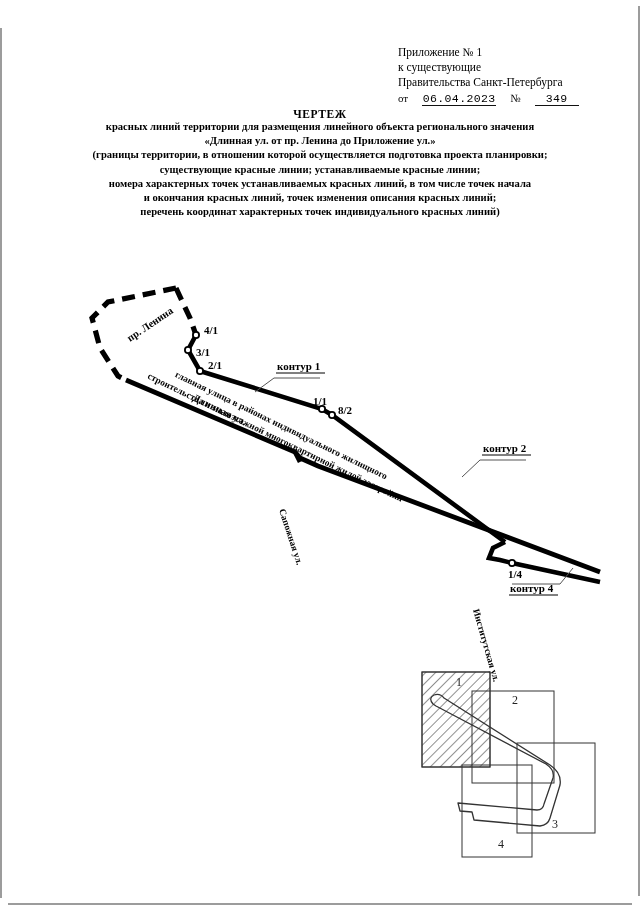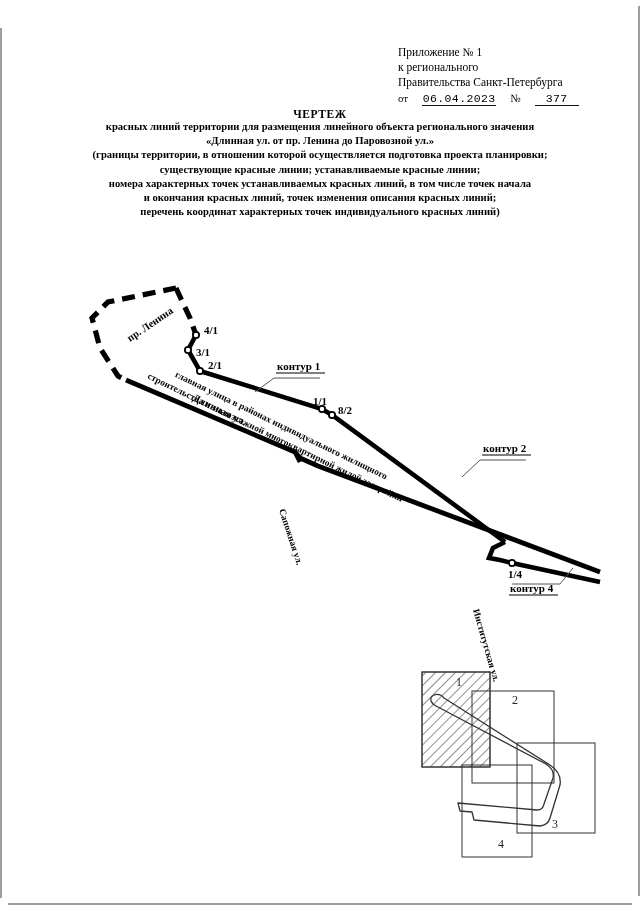--- a/index.html
+++ b/index.html
@@ -38,34 +38,34 @@
 <body>
 
 <div id="page">
 
   <div class="scan-edge scan-left"></div>
   <div class="scan-edge scan-right"></div>
   <div class="scan-edge scan-bottom"></div>
 
   <div class="hdr">
     <div>Приложение № 1</div>
-    <div>к регионального</div>
+    <div>к существующие</div>
     <div>Правительства Санкт-Петербурга</div>
     <div class="row-date">
       <span class="lbl">от</span>
       <span class="fill">06.04.2023</span>
       <span class="lbl">№</span>
-      <span class="fill num">377</span>
+      <span class="fill num">349</span>
     </div>
   </div>
 
   <div class="title-wrap">
     <div class="t-main">ЧЕРТЕЖ</div>
     <div class="t-line">красных линий территории для размещения линейного объекта регионального значения</div>
-    <div class="t-line">«Длинная ул. от пр. Ленина до Паровозной ул.»</div>
+    <div class="t-line">«Длинная ул. от пр. Ленина до Приложение ул.»</div>
     <div class="t-line">(границы территории, в отношении которой осуществляется подготовка проекта планировки;</div>
     <div class="t-line">существующие красные линии; устанавливаемые красные линии;</div>
     <div class="t-line">номера характерных точек устанавливаемых красных линий, в том числе точек начала</div>
     <div class="t-line">и окончания красных линий, точек изменения описания красных линий;</div>
     <div class="t-line">перечень координат характерных точек индивидуального красных линий)</div>
   </div>
 
   <div id="draw">
     <svg width="640" height="400" viewBox="0 0 640 400">
 

